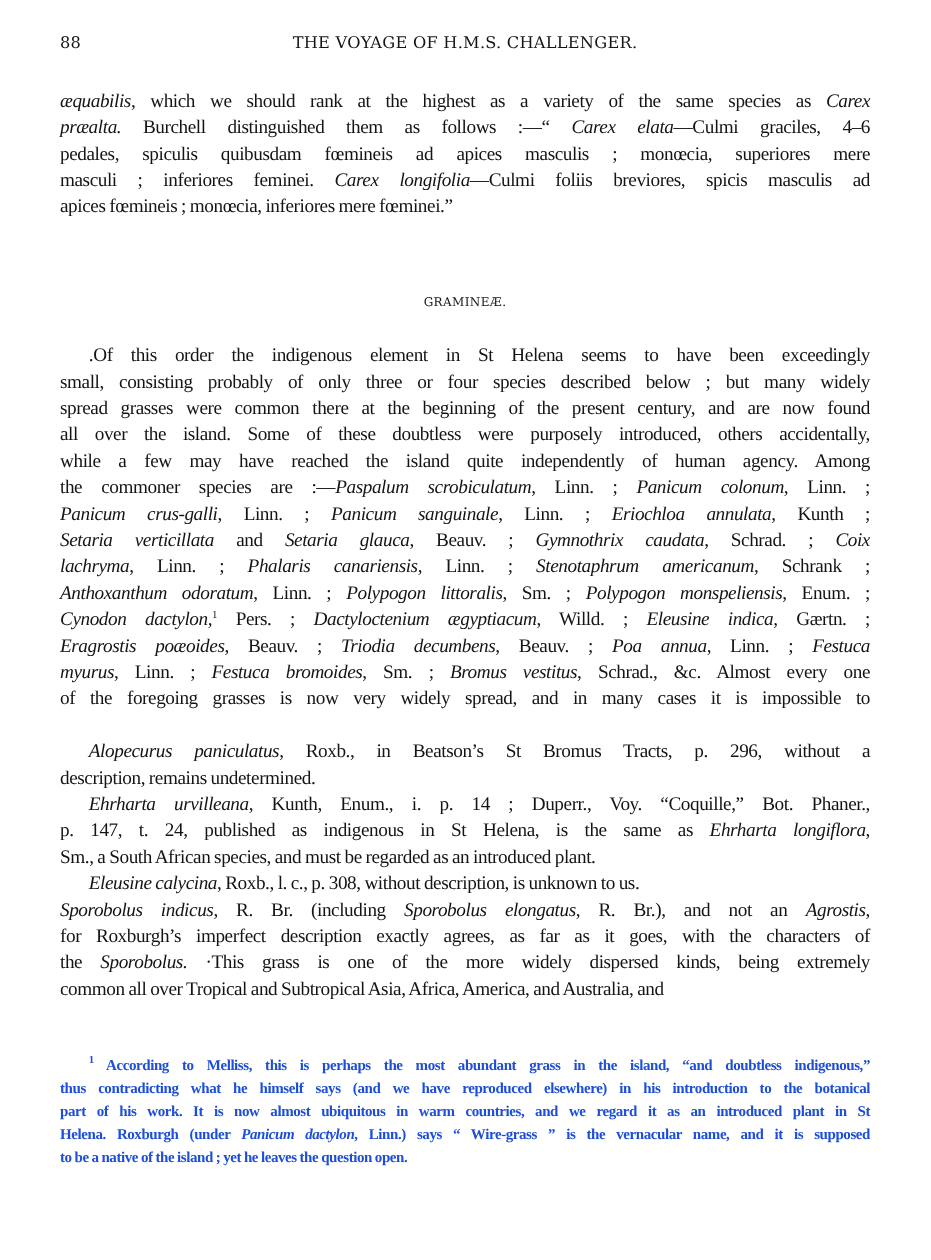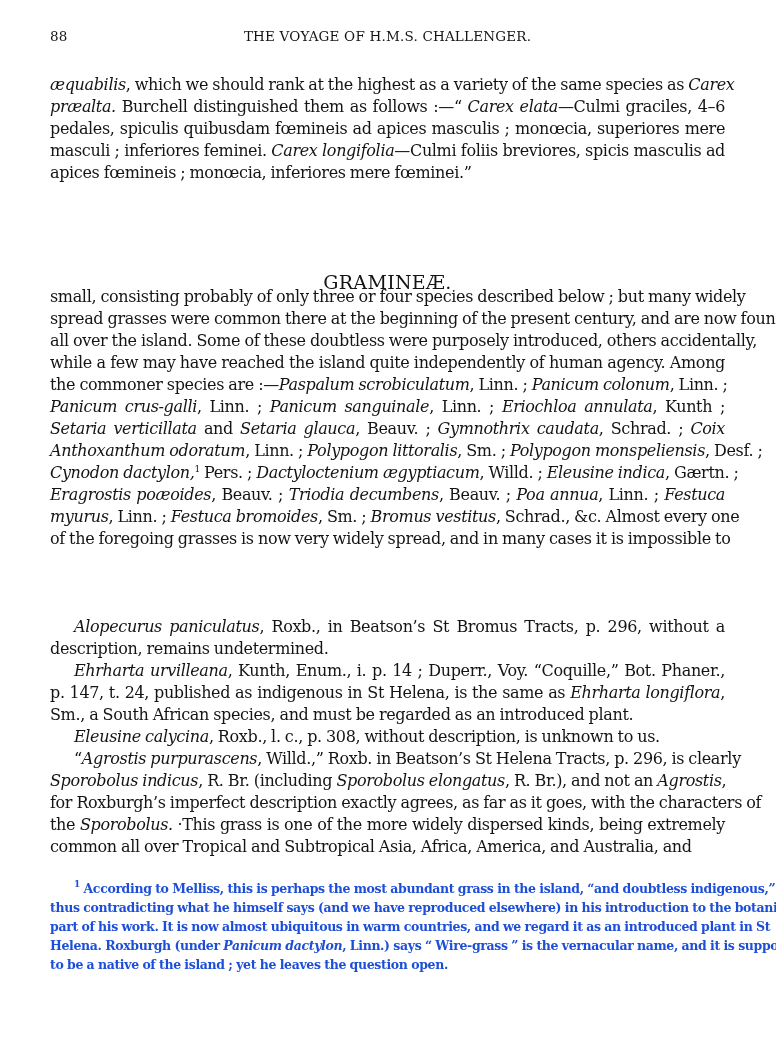--- a/index.html
+++ b/index.html
@@ -12,27 +12,27 @@
   .running-head {
     position: absolute; top: 28px; left: 0; width: 675px; height: 20px;
     font-size: 13.5px; letter-spacing: 0.2px;
   }
   .page-number { position: absolute; left: 0; top: 0; }
   .running-title { position: absolute; left: 0; right: 0; text-align: center; top: 0; padding-left: 0; }
   .block { position: absolute; left: 0; width: 675px; }
   .line {
     display: block; height: 22px; line-height: 22px; font-size: 16px;
     white-space: nowrap; text-align: justify; text-align-last: justify;
-    letter-spacing: -0.35px; word-spacing: -0.5px;
+    letter-spacing: -0.35px; word-spacing: -0.5px; font-family: Liberation Serif, serif;
   }
   .line.last { text-align-last: left; }
   .indent { padding-left: 24px; box-sizing: border-box; }
   .section-heading {
     position: absolute; left: 0; width: 675px; top: 247px; text-align: center;
-    font-size: 19px; letter-spacing: 0.3px; margin-top: 24px;
+    font-size: 10px; letter-spacing: 0.3px;
   }
   .fn .line { font-size: 12.5px; height: 19px; line-height: 19px; letter-spacing: -0.35px; word-spacing: -0.4px; font-weight: bold; color: #1d4ed8; }
   i { font-style: italic; }
   sup { font-size: 9px; line-height: 0; vertical-align: 6px; }
 </style>
 </head>
 <body>
 
 <div class="page">
   <div class="running-head">
@@ -44,47 +44,48 @@
       <span class="line"><i>æquabilis</i><span>, which we should rank at the highest as a variety of the same species as </span><i>Carex</i></span>
       <span class="line"><i>præalta.</i><span> Burchell distinguished them as follows :—“ </span><i>Carex elata</i><span>—Culmi graciles, 4–6</span></span>
       <span class="line"><span>pedales, spiculis quibusdam fœmineis ad apices masculis ; monœcia, superiores mere</span></span>
       <span class="line"><span>masculi ; inferiores feminei. </span><i>Carex longifolia</i><span>—Culmi foliis breviores, spicis masculis ad</span></span>
       <span class="line last"><span>apices fœmineis ; monœcia, inferiores mere fœminei.”</span></span>
     </div>
 
   <div class="section-heading">GRAMINEÆ.</div>
 
   <div class="block" id="p0" style="top:286px;">
+      <span class="line indent"><span>.Of this order the indigenous element in St Helena seems to have been exceedingly</span></span>
       <span class="line"><span>small, consisting probably of only three or four species described below ; but many widely</span></span>
       <span class="line"><span>spread grasses were common there at the beginning of the present century, and are now found</span></span>
       <span class="line"><span>all over the island. Some of these doubtless were purposely introduced, others accidentally,</span></span>
       <span class="line"><span>while a few may have reached the island quite independently of human agency. Among</span></span>
       <span class="line"><span>the commoner species are :—</span><i>Paspalum scrobiculatum</i><span>, Linn. ; </span><i>Panicum colonum</i><span>, Linn. ;</span></span>
       <span class="line"><i>Panicum crus-galli</i><span>, Linn. ; </span><i>Panicum sanguinale</i><span>, Linn. ; </span><i>Eriochloa annulata</i><span>, Kunth ;</span></span>
       <span class="line"><i>Setaria verticillata</i><span> and </span><i>Setaria glauca</i><span>, Beauv. ; </span><i>Gymnothrix caudata</i><span>, Schrad. ; </span><i>Coix</i></span>
-      <span class="line"><i>Anthoxanthum odoratum</i><span>, Linn. ; </span><i>Polypogon littoralis</i><span>, Sm. ; </span><i>Polypogon monspeliensis</i><span>, Desf. ;</span></span>
+      <span class="line"><i>lachryma</i><span>, Linn. ; </span><i>Phalaris canariensis</i><span>, Linn. ; </span><i>Stenotaphrum americanum</i><span>, Schrank ;</span></span>
+      <span class="line"><i>Anthoxanthum odoratum</i><span>, Linn. ; </span><i>Polypogon littoralis</i><span>, Sm. ; </span><i>Polypogon monspeliensis</i><span>, Enum. ;</span></span>
       <span class="line"><i>Cynodon dactylon,</i><sup>1</sup><span> Pers. ; </span><i>Dactyloctenium ægyptiacum</i><span>, Willd. ; </span><i>Eleusine indica</i><span>, Gærtn. ;</span></span>
       <span class="line"><i>Eragrostis poæoides</i><span>, Beauv. ; </span><i>Triodia decumbens</i><span>, Beauv. ; </span><i>Poa annua</i><span>, Linn. ; </span><i>Festuca</i></span>
       <span class="line"><i>myurus</i><span>, Linn. ; </span><i>Festuca bromoides</i><span>, Sm. ; </span><i>Bromus vestitus</i><span>, Schrad., &amp;c. Almost every one</span></span>
       <span class="line"><span>of the foregoing grasses is now very widely spread, and in many cases it is impossible to</span></span>
     </div>
   <div class="block" id="p1" style="top:616px;">
       <span class="line indent"><i>Alopecurus paniculatus</i><span>, Roxb., in Beatson’s St Bromus Tracts, p. 296, without a</span></span>
       <span class="line last"><span>description, remains undetermined.</span></span>
     </div>
   <div class="block" id="p2" style="top:660px;">
       <span class="line indent"><i>Ehrharta urvilleana</i><span>, Kunth, Enum., i. p. 14 ; Duperr., Voy. “Coquille,” Bot. Phaner.,</span></span>
       <span class="line"><span>p. 147, t. 24, published as indigenous in St Helena, is the same as </span><i>Ehrharta longiflora</i><span>,</span></span>
       <span class="line last"><span>Sm., a South African species, and must be regarded as an introduced plant.</span></span>
     </div>
   <div class="block" id="p3" style="top:726px;">
       <span class="line last indent"><i>Eleusine calycina</i><span>, Roxb., l. c., p. 308, without description, is unknown to us.</span></span>
     </div>
   <div class="block" id="p4" style="top:748px;">
-      <span class="line indent"><span>“</span><i>Agrostis purpurascens</i><span>, Willd.,” Roxb. in Beatson’s St Helena Tracts, p. 296, is clearly</span></span>
       <span class="line"><i>Sporobolus indicus</i><span>, R. Br. (including </span><i>Sporobolus elongatus</i><span>, R. Br.), and not an </span><i>Agrostis</i><span>,</span></span>
       <span class="line"><span>for Roxburgh’s imperfect description exactly agrees, as far as it goes, with the characters of</span></span>
       <span class="line"><span>the </span><i>Sporobolus.</i><span> ·This grass is one of the more widely dispersed kinds, being extremely</span></span>
       <span class="line last"><span>common all over Tropical and Subtropical Asia, Africa, America, and Australia, and</span></span>
     </div>
 
   <div class="block fn" id="fn" style="top:879px;">
       <span class="line indent"><sup>1</sup><span> According to Melliss, this is perhaps the most abundant grass in the island, “and doubtless indigenous,”</span></span>
       <span class="line"><span>thus contradicting what he himself says (and we have reproduced elsewhere) in his introduction to the botanical</span></span>
       <span class="line"><span>part of his work. It is now almost ubiquitous in warm countries, and we regard it as an introduced plant in St</span></span>

